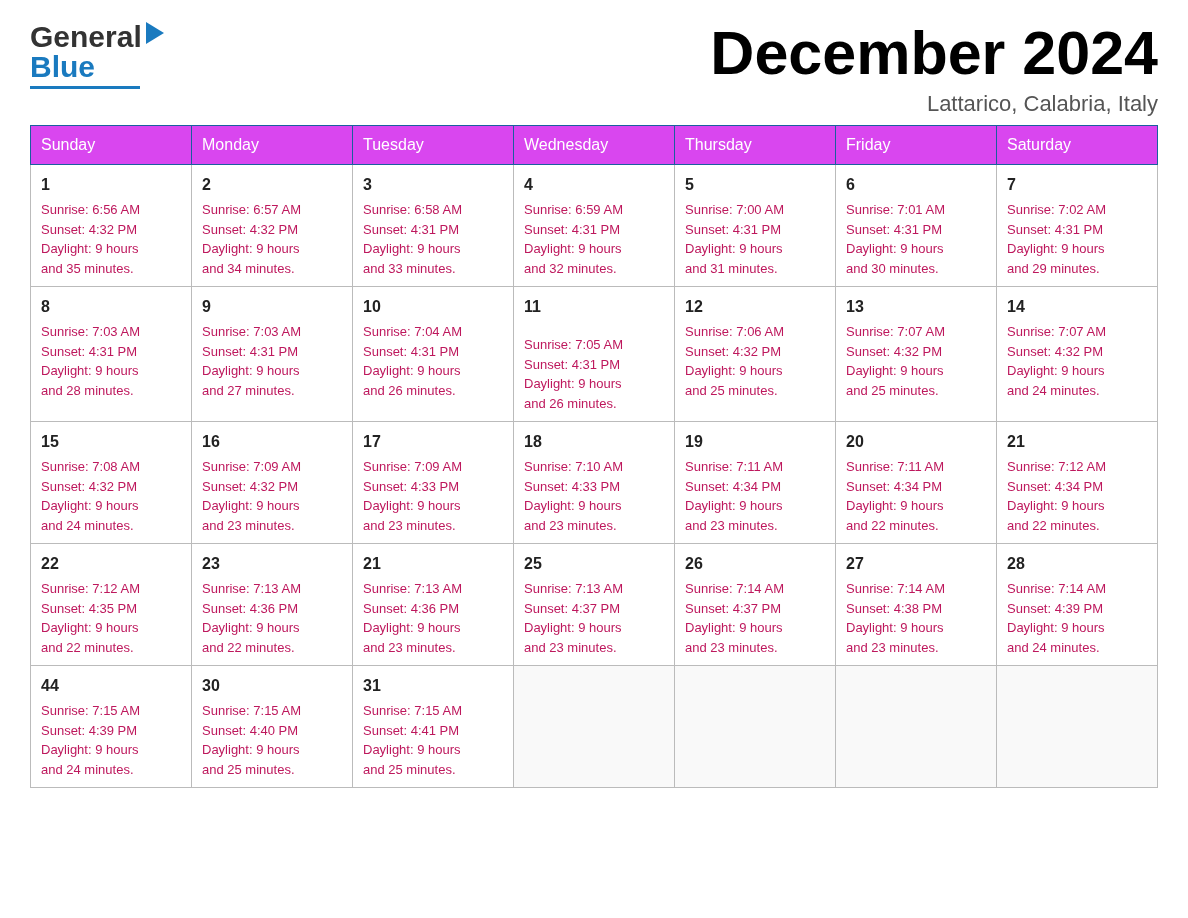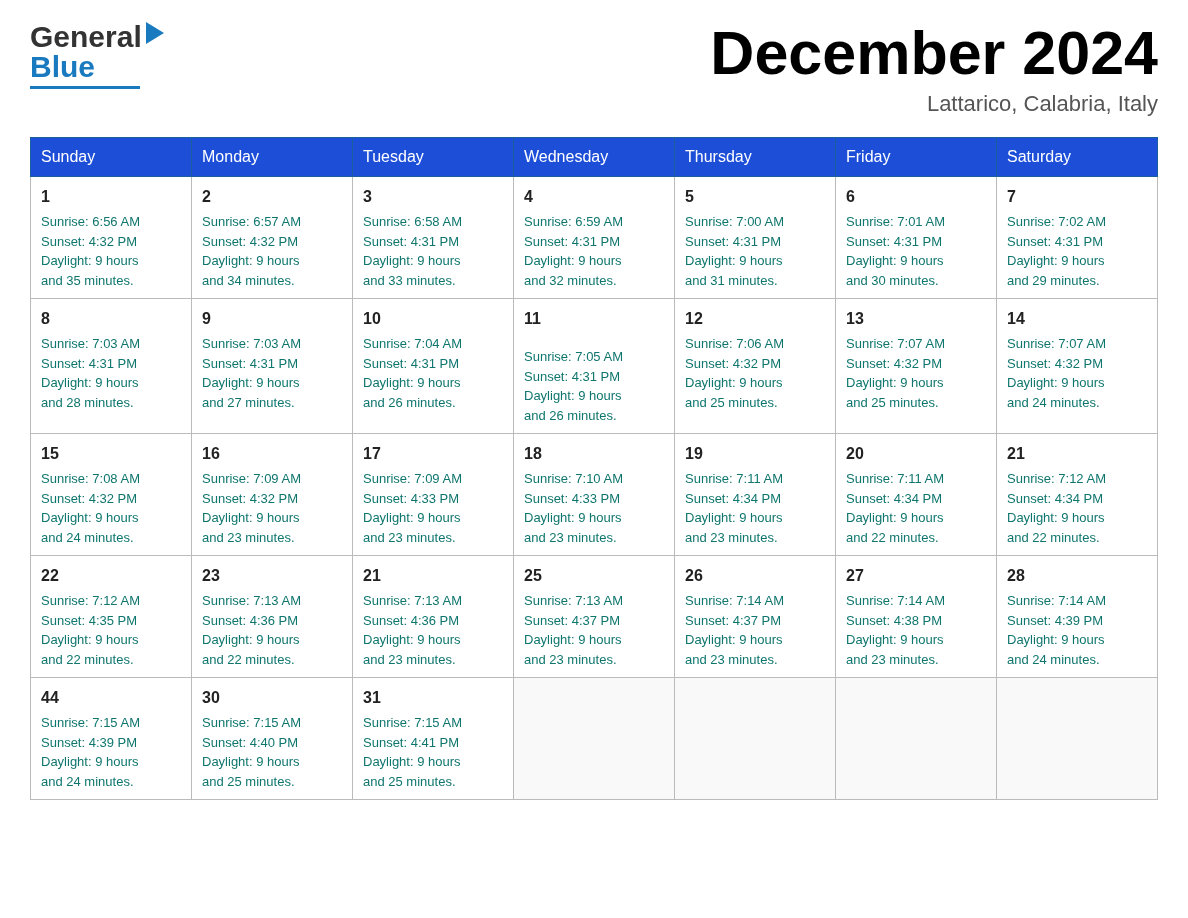--- a/index.html
+++ b/index.html
@@ -7,21 +7,21 @@
       font-family: Arial, sans-serif;
       background: #fff;
       padding: 20px 30px;
       width: 1188px;
       min-height: 918px;
     }
     .header {
       display: flex;
       justify-content: space-between;
       align-items: flex-start;
-      margin-bottom: 20px;
+      margin-bottom: 8px;
     }
     .logo {
       display: flex;
       flex-direction: column;
       align-items: flex-start;
     }
     .logo-line {
       width: 110px;
       height: 3px;
       background: #1a7abf;
@@ -40,21 +40,21 @@
       font-size: 22px;
       color: #555;
       margin-top: 4px;
     }
     .calendar-table {
       width: 100%;
       border-collapse: collapse;
       border: 1px solid #999;
     }
     .calendar-table th {
-      background: #1d4ed8;
+      background: #d946ef;
       color: #fff;
       font-size: 16px;
       font-weight: normal;
       padding: 10px 10px;
       text-align: left;
       border: 1px solid #1a5f9e;
     }
     .calendar-table td {
       vertical-align: top;
       padding: 8px 10px;
@@ -66,21 +66,21 @@
       line-height: 1.5;
     }
     .day-num {
       font-size: 16px;
       font-weight: bold;
       display: block;
       margin-bottom: 3px;
     }
     .day-info {
       font-size: 13px;
-      color: #0f766e;
+      color: #be185d;
     }
     .empty-cell {
       background: #f9f9f9;
     }
     .logo-text-general {
       font-size: 30px;
       font-weight: bold;
       color: #333;
     }
     .logo-text-blue {

